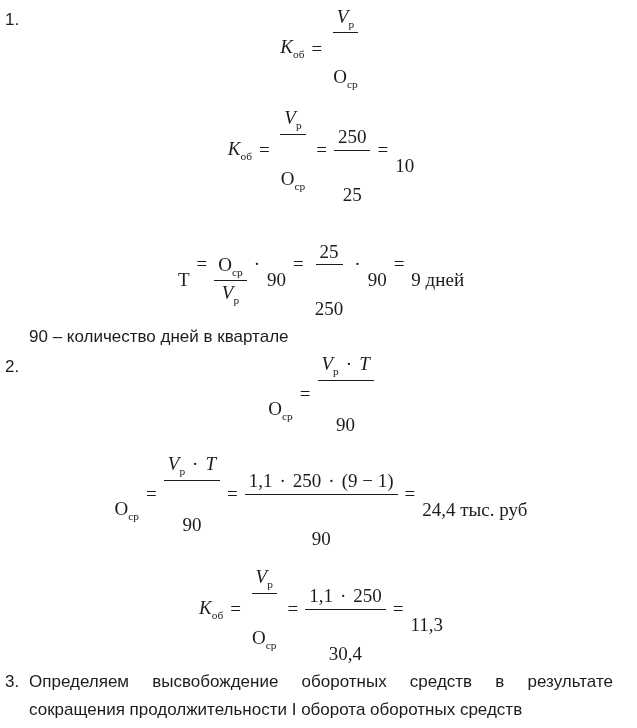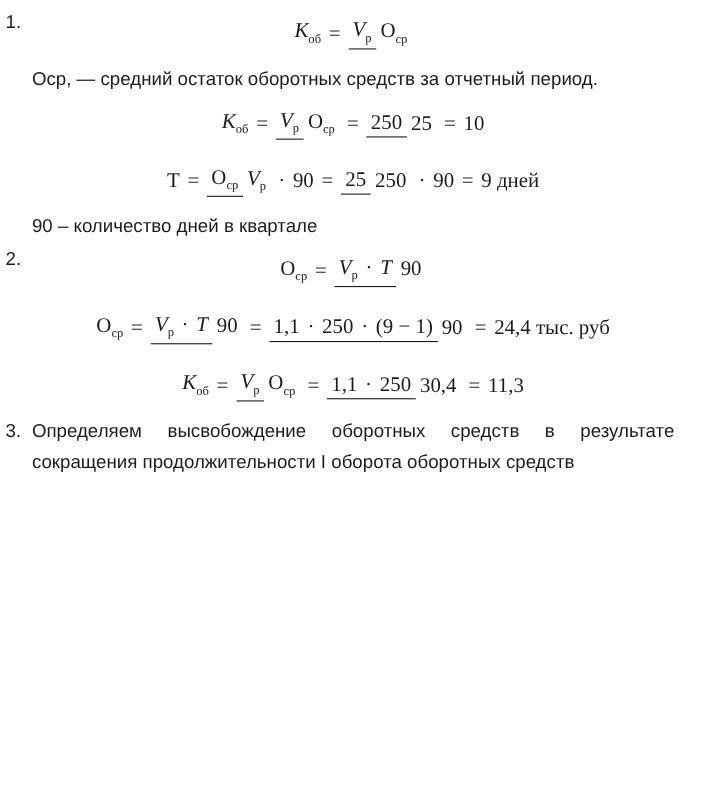--- a/index.html
+++ b/index.html
@@ -20,23 +20,23 @@
   p.single{text-align:left;}
 
   
   .formula{
     display:flex;justify-content:center;align-items:center;
     font-family:"Liberation Serif", serif;
     font-size:19px;line-height:1.2;color:#1c1c1c;
     margin:2px 0;min-height:50px;white-space:nowrap;
   }
   .mvar{font-style:italic;}
-  .mrom{font-style:normal;}
+  .mrom{font-style:normal;margin-top:32px;}
   .mop{margin:0 7px;font-style:normal;}
-  .frac{display:inline-flex;flex-direction:row;vertical-align:middle;}
+  .frac{display:inline-flex;flex-direction:column;align-items:center;vertical-align:middle;}
   .frac .num{display:inline-flex;align-items:baseline;justify-content:center;padding:0 4px 1px;border-bottom:1.4px solid #1c1c1c;}
   .frac .den{display:inline-flex;align-items:baseline;justify-content:center;padding:1px 4px 0;}
   sub{font-size:0.6em;font-style:normal;}
 </style>
 </head>
 <body>
 
 <main>
 
   <section class="item">
@@ -46,21 +46,20 @@
         <span class="mop">=</span>
         <span class="frac">
           <span class="num">
             <span class="mvar">V<sub>р</sub></span>
           </span>
           <span class="den">
             <span class="mrom">О<sub>ср</sub></span>
           </span>
         </span>
       </div>
-    <p class="single">Оср, — средний остаток оборотных средств за отчетный период.</p>
     <div class="formula">
         <span class="mvar">K<sub>об</sub></span>
         <span class="mop">=</span>
         <span class="frac">
           <span class="num">
             <span class="mvar">V<sub>р</sub></span>
           </span>
           <span class="den">
             <span class="mrom">О<sub>ср</sub></span>
           </span>

